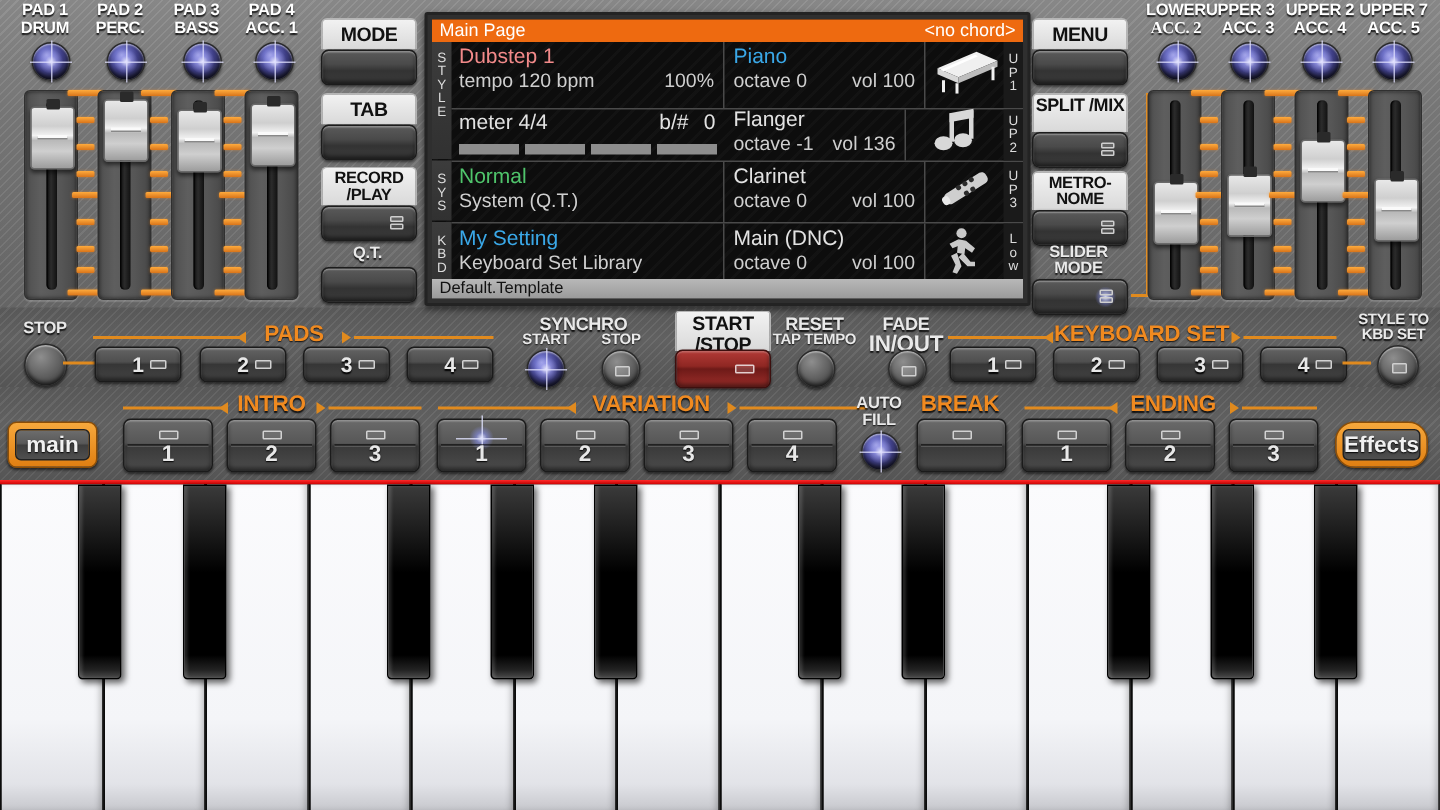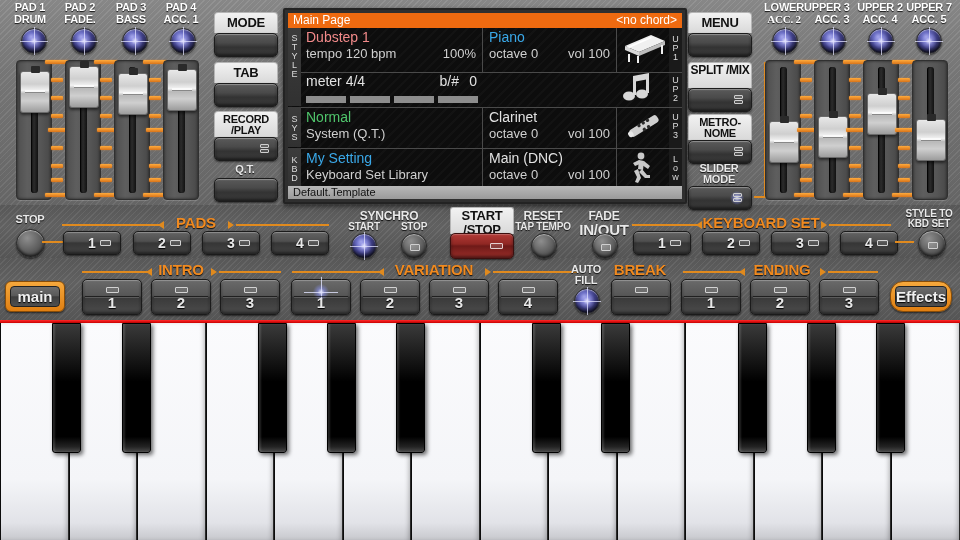--- a/index.html
+++ b/index.html
@@ -301,21 +301,21 @@
   <div class="panel-dark" style="top:258px;height:62px;"></div>
 
   <div>
     <div class="lbl" style="left:2px;top:2px;width:56px;font-size:11px;">PAD 1</div>
     <div class="lbl" style="left:2px;top:14px;width:56px;font-size:11px;">DRUM</div>
     <div class="knob on" style="left:21px;top:28px;width:24px;height:24px;">
         <span class="star"></span>
       </div>
 
     <div class="lbl" style="left:52px;top:2px;width:56px;font-size:11px;">PAD 2</div>
-    <div class="lbl" style="left:52px;top:14px;width:56px;font-size:11px;">FADE.</div>
+    <div class="lbl" style="left:52px;top:14px;width:56px;font-size:11px;">PERC.</div>
     <div class="knob on" style="left:71px;top:28px;width:24px;height:24px;">
         <span class="star"></span>
       </div>
 
     <div class="lbl" style="left:103px;top:2px;width:56px;font-size:11px;">PAD 3</div>
     <div class="lbl" style="left:103px;top:14px;width:56px;font-size:11px;">BASS</div>
     <div class="knob on" style="left:122px;top:28px;width:24px;height:24px;">
         <span class="star"></span>
       </div>
 
@@ -476,20 +476,25 @@
           <span class="t1r" style="top:0px;right:6px;">0</span>
           <span class="segs">
             <i style="left:0"></i>
               <i style="left:44px"></i>
               <i style="left:88px"></i>
               <i style="left:132px"></i>
           </span>
         </div>
 
         <div class="row" style="top:45px;height:34px;left:196px;right:0;">
+          <div class="cellM" style="left:0;width:120px;">
+            <span class="t1" style="top:-2px;">Flanger</span>
+            <span class="t2" style="top:15px;">octave -1</span>
+            <span class="t2r" style="top:15px;">vol 136</span>
+          </div>
           <div class="cellI" style="left:121px;">
             <span class="icn">
               <svg width="32" height="32" viewBox="0 0 32 32">
                   <g fill="#d8d8d8">
                 <rect x="12" y="4" width="3" height="19"></rect>
                     <rect x="25" y="2" width="3" height="19"></rect>
                 <path d="M12 4 L28 1 L28 7 L12 10 Z"></path>
                 <ellipse cx="8" cy="24" rx="6" ry="4.6"></ellipse>
                     <ellipse cx="21" cy="22" rx="6" ry="4.6"></ellipse>
               </g>

